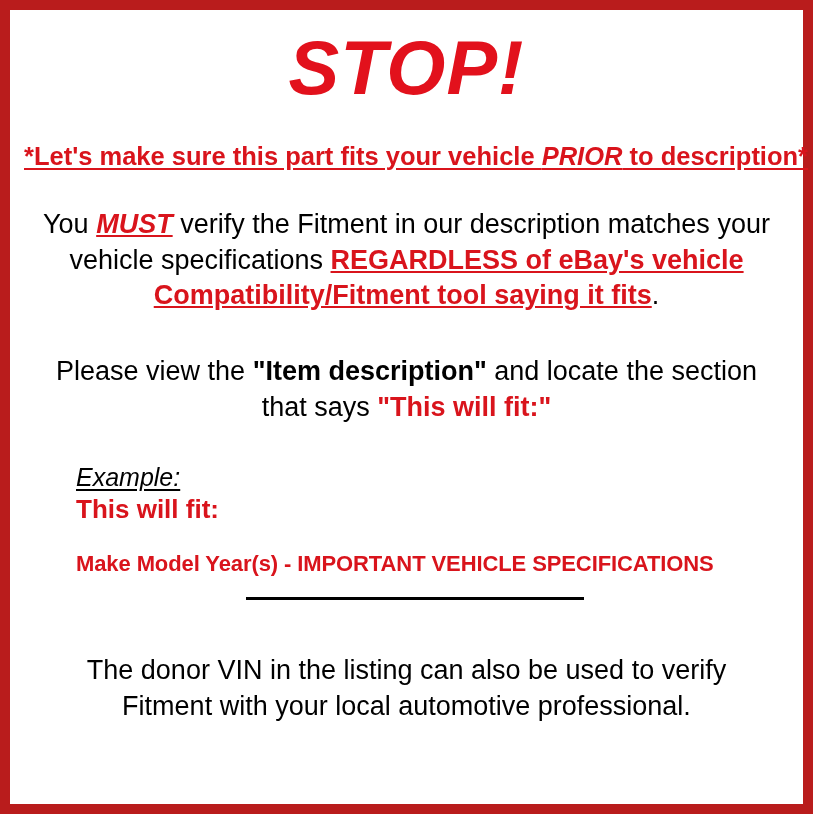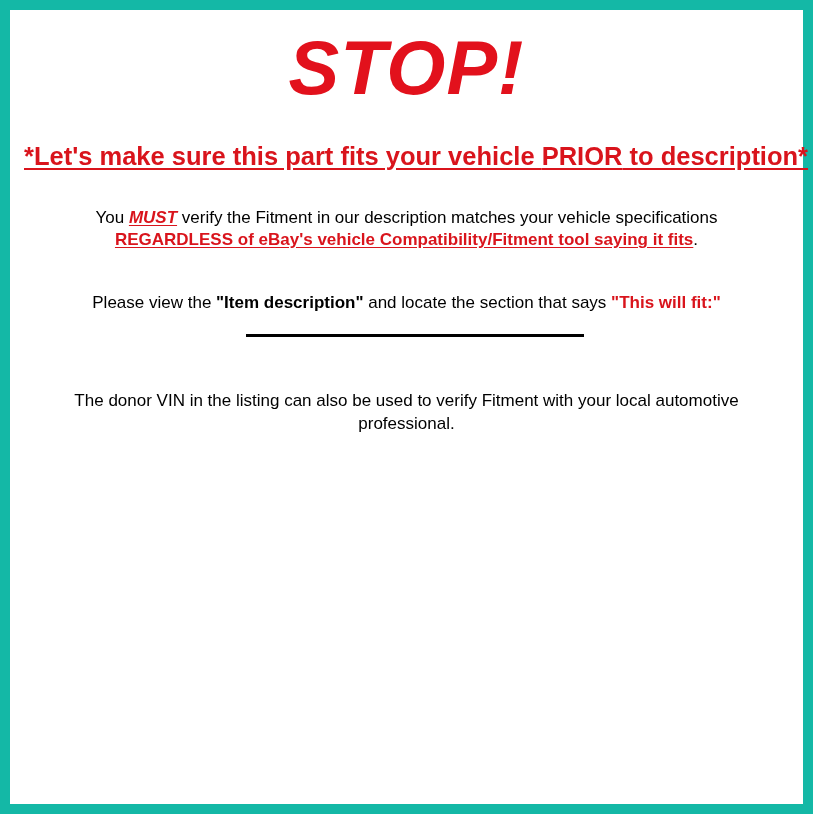--- a/index.html
+++ b/index.html
@@ -11,21 +11,21 @@
     height: 814px;
     background: #ffffff;
     font-family: "Liberation Sans", sans-serif;
     overflow: hidden;
   }
 
   .notice-card {
     box-sizing: border-box;
     width: 813px;
     height: 814px;
-    border: 10px solid #14b8a6;
+    border: 10px solid #b91c1c;
     background: #ffffff;
     display: block;
     position: relative;
   }
 
   .inner {
     box-sizing: border-box;
     width: 100%;
     height: 100%;
     padding: 6px 14px 0 14px;
@@ -47,24 +47,25 @@
     font-size: 25.5px;
     font-weight: bold;
     color: #d9141c;
     text-decoration: underline;
     text-underline-offset: 3px;
     margin: 36px 0 0 0;
     white-space: nowrap;
     text-align: center;
   }
   .subtitle .ital {
+    font-style: italic;
   }
 
   .para {
-    font-size: 17px;
+    font-size: 27px;
     color: #000000;
     line-height: 1.32;
     margin: 0;
     padding: 0 16px;
     text-align: center;
   }
 
   .block-must { margin-top: 36px; }
   .block-desc { margin-top: 40px; }
   .block-confirm { margin-top: 30px; }
@@ -141,20 +142,25 @@
   <div class="inner">
 
     <div class="stop-title">STOP!</div>
 
     <div class="subtitle"><span>*Let's make sure this part fits your vehicle </span><span class="ital">PRIOR</span><span> to description*</span></div>
 
     <p class="para block-must"><span>You </span><span class="r-bold-ital-ul">MUST</span><span> verify the Fitment in our description matches your vehicle specifications </span><span class="r-bold-ul">REGARDLESS of eBay's vehicle Compatibility/Fitment tool saying it fits</span><span>.</span></p>
 
     <p class="para block-desc"><span>Please view the </span><span class="k-bold">"Item description"</span><span> and locate the section that says </span><span class="r-bold">"This will fit:"</span></p>
 
+    <div class="example-block">
+      <div><span class="example-label">Example:</span></div>
+      <div class="example-fit">This will fit:</div>
+      <div class="example-spec">Make Model Year(s) - IMPORTANT VEHICLE SPECIFICATIONS</div>
+    </div>
 
     <div class="divider-wrap">
       <div class="divider"></div>
     </div>
 
 
     <p class="para block-vin">The donor VIN in the listing can also be used to verify Fitment with your local automotive professional.</p>
 
   </div>
 </div>

